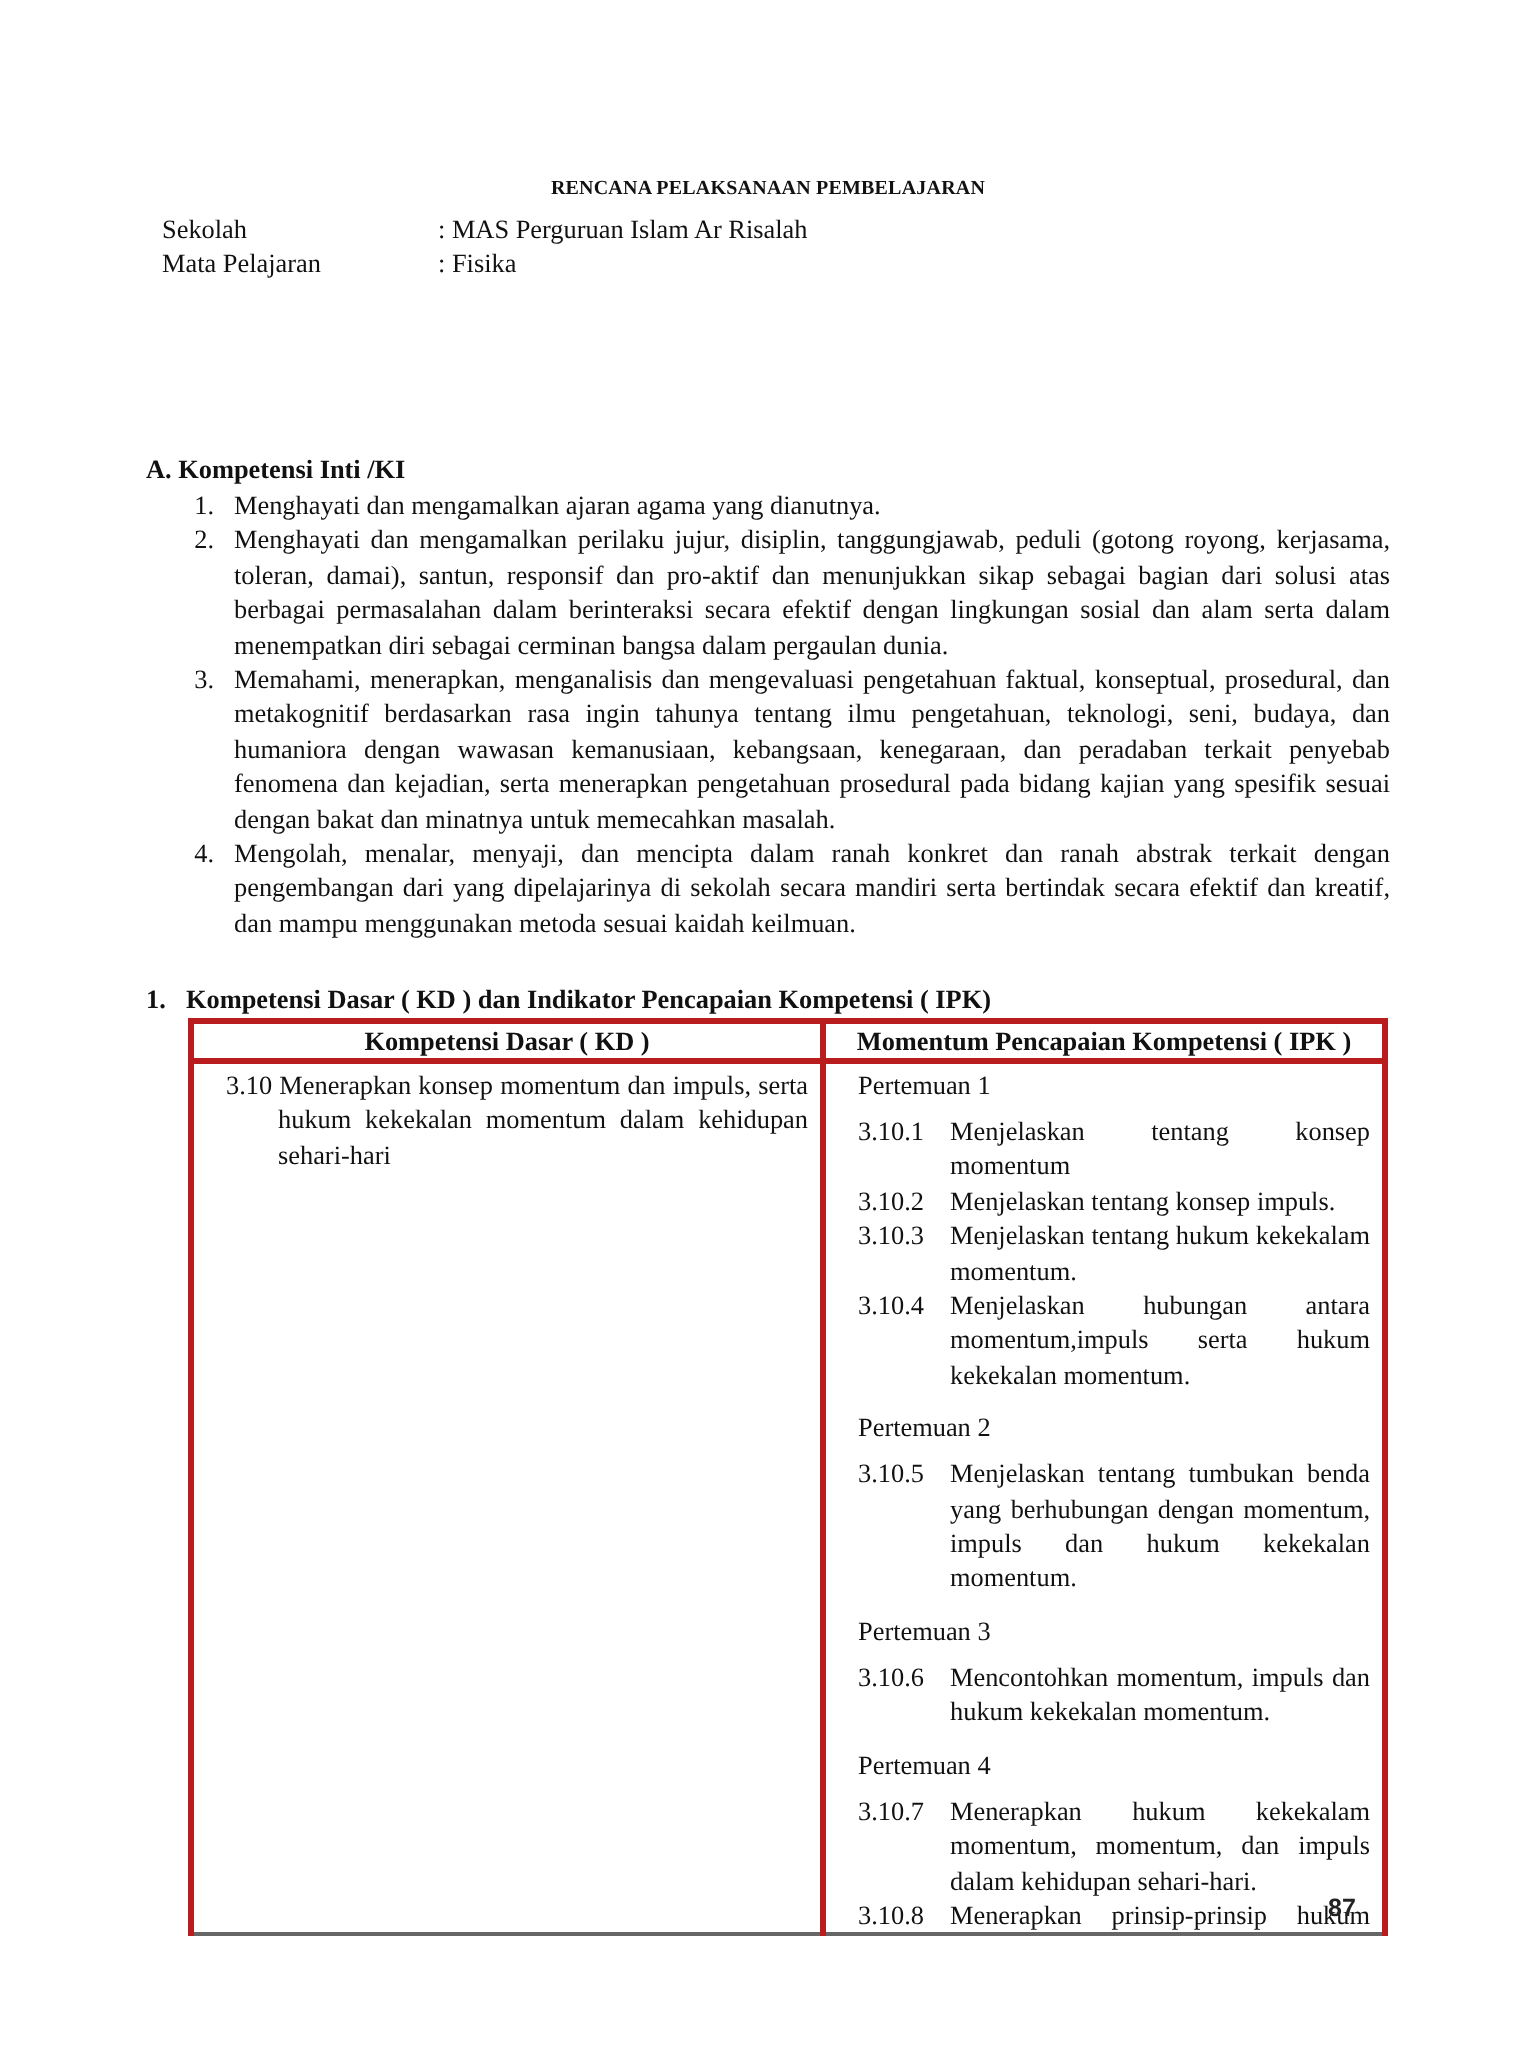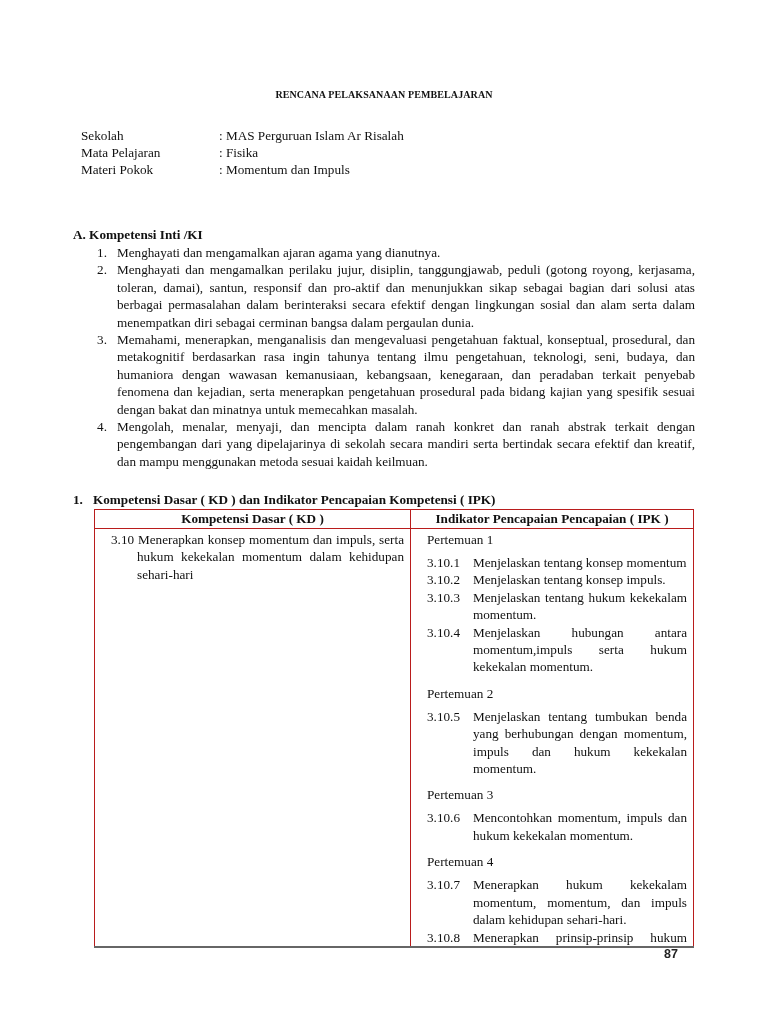--- a/index.html
+++ b/index.html
@@ -1,38 +1,38 @@
 <!DOCTYPE html>
 <html><head>
   <meta charset="utf-8">
   <style>
     * { box-sizing: border-box; margin: 0; padding: 0; }
     html, body { width: 768px; height: 1024px; background: #ffffff; overflow: hidden; }
     body { position: relative; font-family: "Liberation Serif", "DejaVu Serif", serif; color: #111111; font-size: 13.2px; line-height: 17.4px; }
 
     .title { position: absolute; top: 86px; left: 0; width: 768px; text-align: center; font-weight: bold; font-size: 10px; letter-spacing: 0.1px; }
 
-    .meta { position: absolute; top: 127px; left: 81px; }
+    .meta { position: absolute; top: 106px; left: 81px; }
     .meta-row { display: flex; height: 16.8px; }
     .meta-label { width: 138px; }
     .meta-value { }
 
     .section-a { position: absolute; top: 226px; left: 73px; width: 622px; }
     .section-heading { font-weight: bold; height: 18px; }
     .ki-list { list-style: none; }
     .ki-item { display: flex; }
     .ki-num { width: 44px; text-align: right; padding-right: 10px; flex: none; }
     .ki-text { width: 578px; text-align: justify; text-align-last: left; }
 
     .section-1 { position: absolute; top: 491px; left: 73px; width: 622px; }
     .section-1 .section-heading { display: flex; }
     .section-1 .sec-num { width: 20px; }
 
     table.kd { position: absolute; top: 509px; left: 94px; width: 600px; border-collapse: collapse; }
-    table.kd th, table.kd td { border: 1px solid #b91c1c; vertical-align: top; }
+    table.kd th, table.kd td { border: 3px solid #b91c1c; vertical-align: top; }
     table.kd th { font-weight: bold; text-align: center; height: 19px; padding: 0 4px; line-height: 17px; }
     table.kd td.kd-cell { width: 316px; padding: 2px 6px 0 7px; height: 405px; }
     table.kd td.ipk-cell { padding: 2px 6px 0 6px; }
     table.kd tr.body-row td { border-bottom: 2px solid #666; padding-left: 16px; }
     .kd-text { text-align: justify; text-align-last: left; }
     .kd-first { display: block; text-indent: -26px; padding-left: 26px; }
 
     .meeting-label { height: 17px; margin-bottom: 6px; }
     .meeting { margin-bottom: 9px; }
     .ipk-item { display: flex; }
@@ -50,24 +50,20 @@
   <div class="title">RENCANA PELAKSANAAN PEMBELAJARAN</div>
 
   <div class="meta">
     <div class="meta-row">
       <span class="meta-label">Sekolah</span>
       <span class="meta-value">: MAS Perguruan Islam Ar Risalah</span>
     </div>
     <div class="meta-row">
       <span class="meta-label">Mata Pelajaran</span>
       <span class="meta-value">: Fisika</span>
-    </div>
-    <div class="meta-row">
-      <span class="meta-label">Materi Pokok</span>
-      <span class="meta-value">: Momentum dan Impuls</span>
     </div>
   </div>
 
   <div class="section-a">
     <div class="section-heading">A. Kompetensi Inti /KI</div>
     <ol class="ki-list">
       <li class="ki-item">
         <span class="ki-num">1.</span>
         <span class="ki-text">Menghayati dan mengamalkan ajaran agama yang dianutnya.</span>
       </li>
@@ -90,21 +86,21 @@
     <div class="section-heading">
       <span class="sec-num">1.</span>
       <span>Kompetensi Dasar ( KD )  dan Indikator Pencapaian Kompetensi ( IPK)</span>
     </div>
   </div>
 
   <table class="kd">
     <thead>
       <tr>
         <th>Kompetensi Dasar ( KD )</th>
-        <th>Indikator Pencapaian Pencapaian ( IPK )</th>
+        <th>Momentum Pencapaian Kompetensi ( IPK )</th>
       </tr>
     </thead>
     <tbody>
       <tr class="body-row">
         <td class="kd-cell">
           <div class="kd-text kd-first"><span>3.10</span>&nbsp;<span>Menerapkan konsep momentum dan impuls, serta hukum kekekalan momentum dalam kehidupan sehari-hari</span></div>
         </td>
         <td class="ipk-cell">
 
           <div class="meeting">

